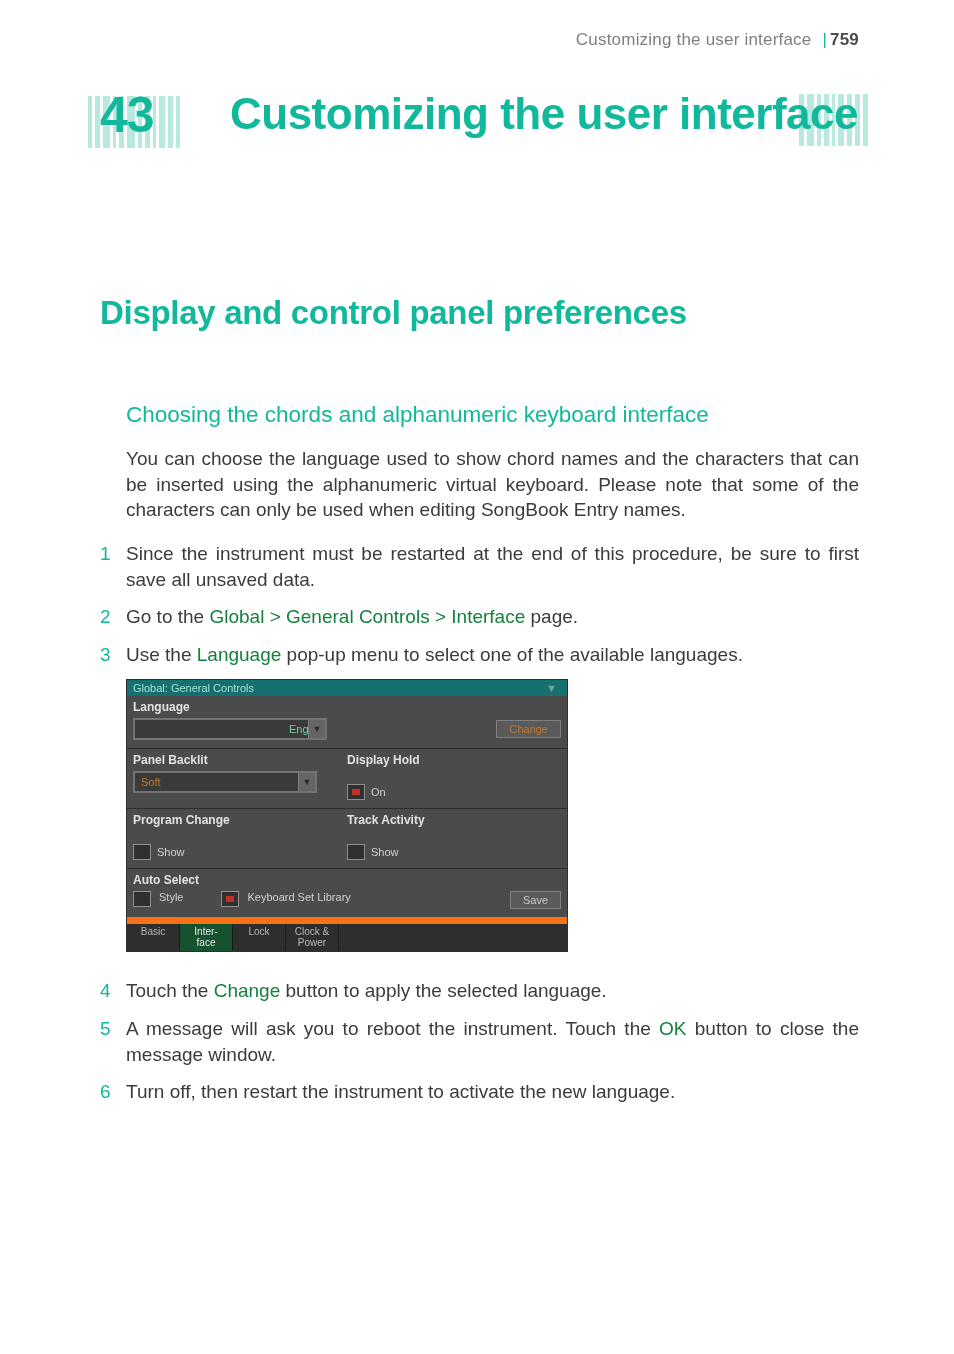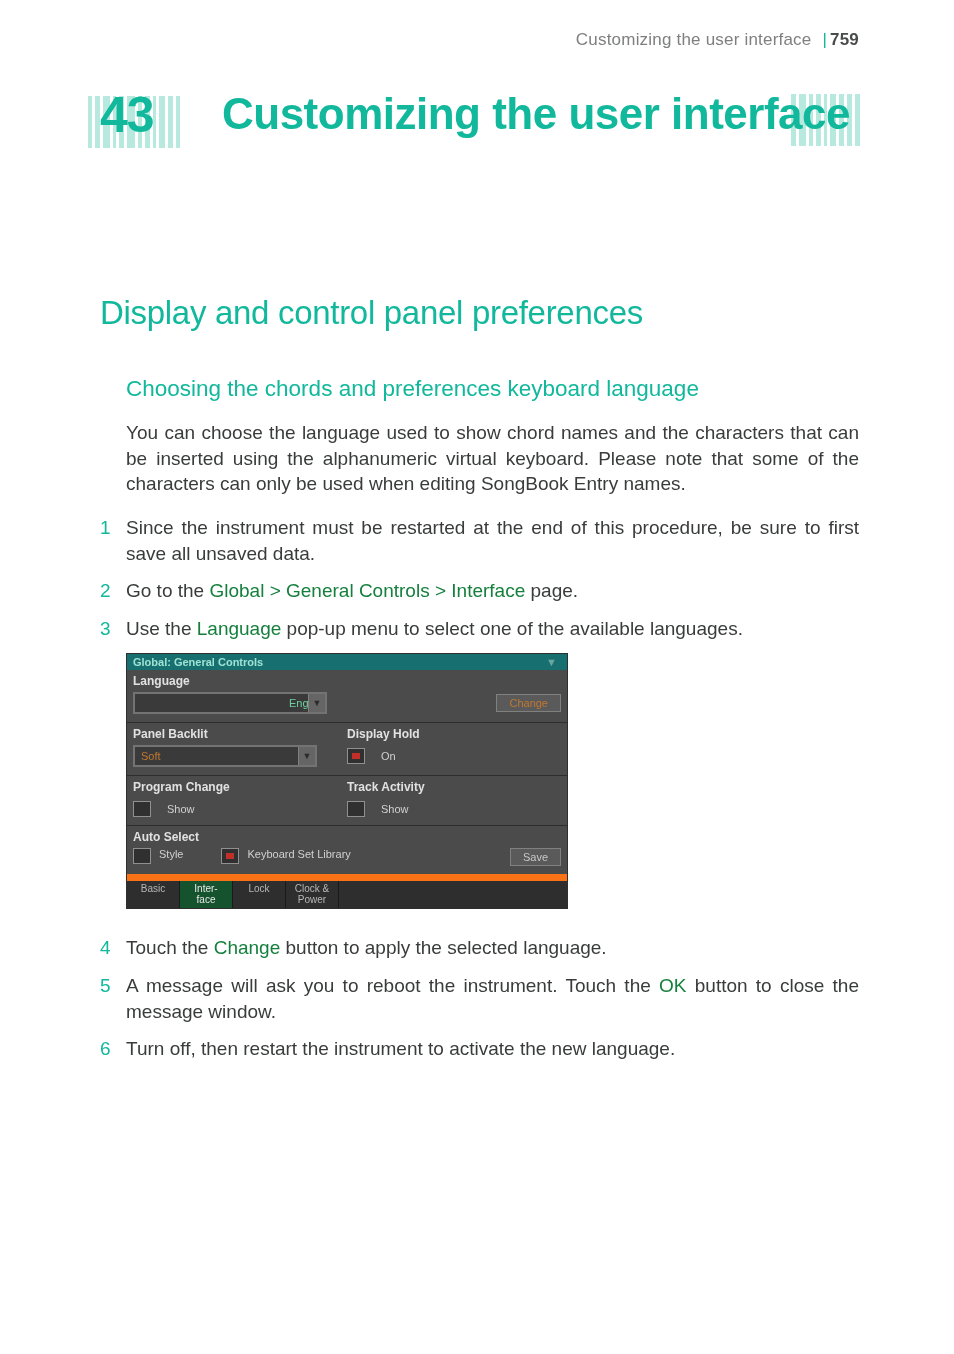--- a/index.html
+++ b/index.html
@@ -30,21 +30,21 @@
     margin: 0 3px 0 6px;
   }
   .running-head .pageno {
     font-weight: 600;
     color: #4a4b4b;
   }
 
   .chapter-row {
     display: flex;
     align-items: flex-start;
-    gap: 32px;
+    gap: 40px;
     margin-top: 40px;
   }
   .chapter-num-wrap {
     position: relative;
     width: 90px;
     height: 64px;
     flex: 0 0 auto;
   }
   .barcode {
     position: absolute;
@@ -85,24 +85,24 @@
     right: -10px;
     height: 52px;
     display: flex;
     gap: 3px;
     z-index: -1;
   }
   .chapter-title .bar-right span { width: 5px; background:#b7e9de; }
 
   .h2 {
     color: #11b89c;
-    font-weight: 400;
+    font-weight: 700;
     font-size: 33px;
     margin-top: 140px;
-    margin-bottom: 44px;
+    margin-bottom: 70px;
     letter-spacing: -0.3px;
   }
   .h3 {
     color: #11b89c;
     font-weight: 500;
     font-size: 22.5px;
     margin: 0 0 18px 26px;
     letter-spacing: 0px;
   }
   .para {
@@ -141,21 +141,21 @@
     margin: 6px 0 26px 26px;
     font-family: "Verdana", "Geneva", sans-serif;
     font-size: 11px;
     color: #d7d7d7;
     border: 1px solid #2f2f2f;
   }
   .dev-title {
     background: #186f6f;
     color: #9fe2d5;
     padding: 2px 6px;
-    font-weight: 700;
+    font-weight: 400;
     font-size: 11px;
     display:flex;
     justify-content: space-between;
     align-items:center;
   }
   .dev-title .tri {
     color:#6aa6a0;
     font-size:11px;
     padding-right:4px;
   }
@@ -168,21 +168,21 @@
   }
   .section.last { border-bottom:none; }
   .sec-label {
     font-weight: 700;
     color: #e1e1e1;
     font-size: 12px;
     margin-bottom: 4px;
   }
   .two-col { display:flex; }
   .two-col > div { flex:1; }
-  .ctrl-row { display:flex; align-items:center; gap:16px; margin-top:7px; }
+  .ctrl-row { display:flex; align-items:center; gap:6px; margin-top:17px; }
   .dropdown {
     flex:1;
     height:18px;
     border:2px solid #737373;
     background:#3a3a3a;
     display:flex;
     align-items:center;
     justify-content:flex-end;
     position:relative;
     color:#c07830;
@@ -283,21 +283,21 @@
           <span style="width:6px"></span>
           <span></span>
           <span style="width:5px"></span>
           <span></span>
       </div>
     </div>
   </div>
 
   <div class="h2">Display and control panel preferences</div>
 
-  <div class="h3">Choosing the chords and preferences keyboard language</div>
+  <div class="h3">Choosing the chords and alphanumeric keyboard interface</div>
 
   <p class="para">You can choose the language used to show chord names and the characters that can be inserted using the alphanumeric virtual keyboard. Please note that some of the characters can only be used when editing SongBook Entry names.</p>
 
   <div class="step">
     <div class="num">1</div>
     <div class="txt">Since the instrument must be restarted at the end of this procedure, be sure to first save all unsaved data.</div>
   </div>
 
   <div class="step">
     <div class="num">2</div>

